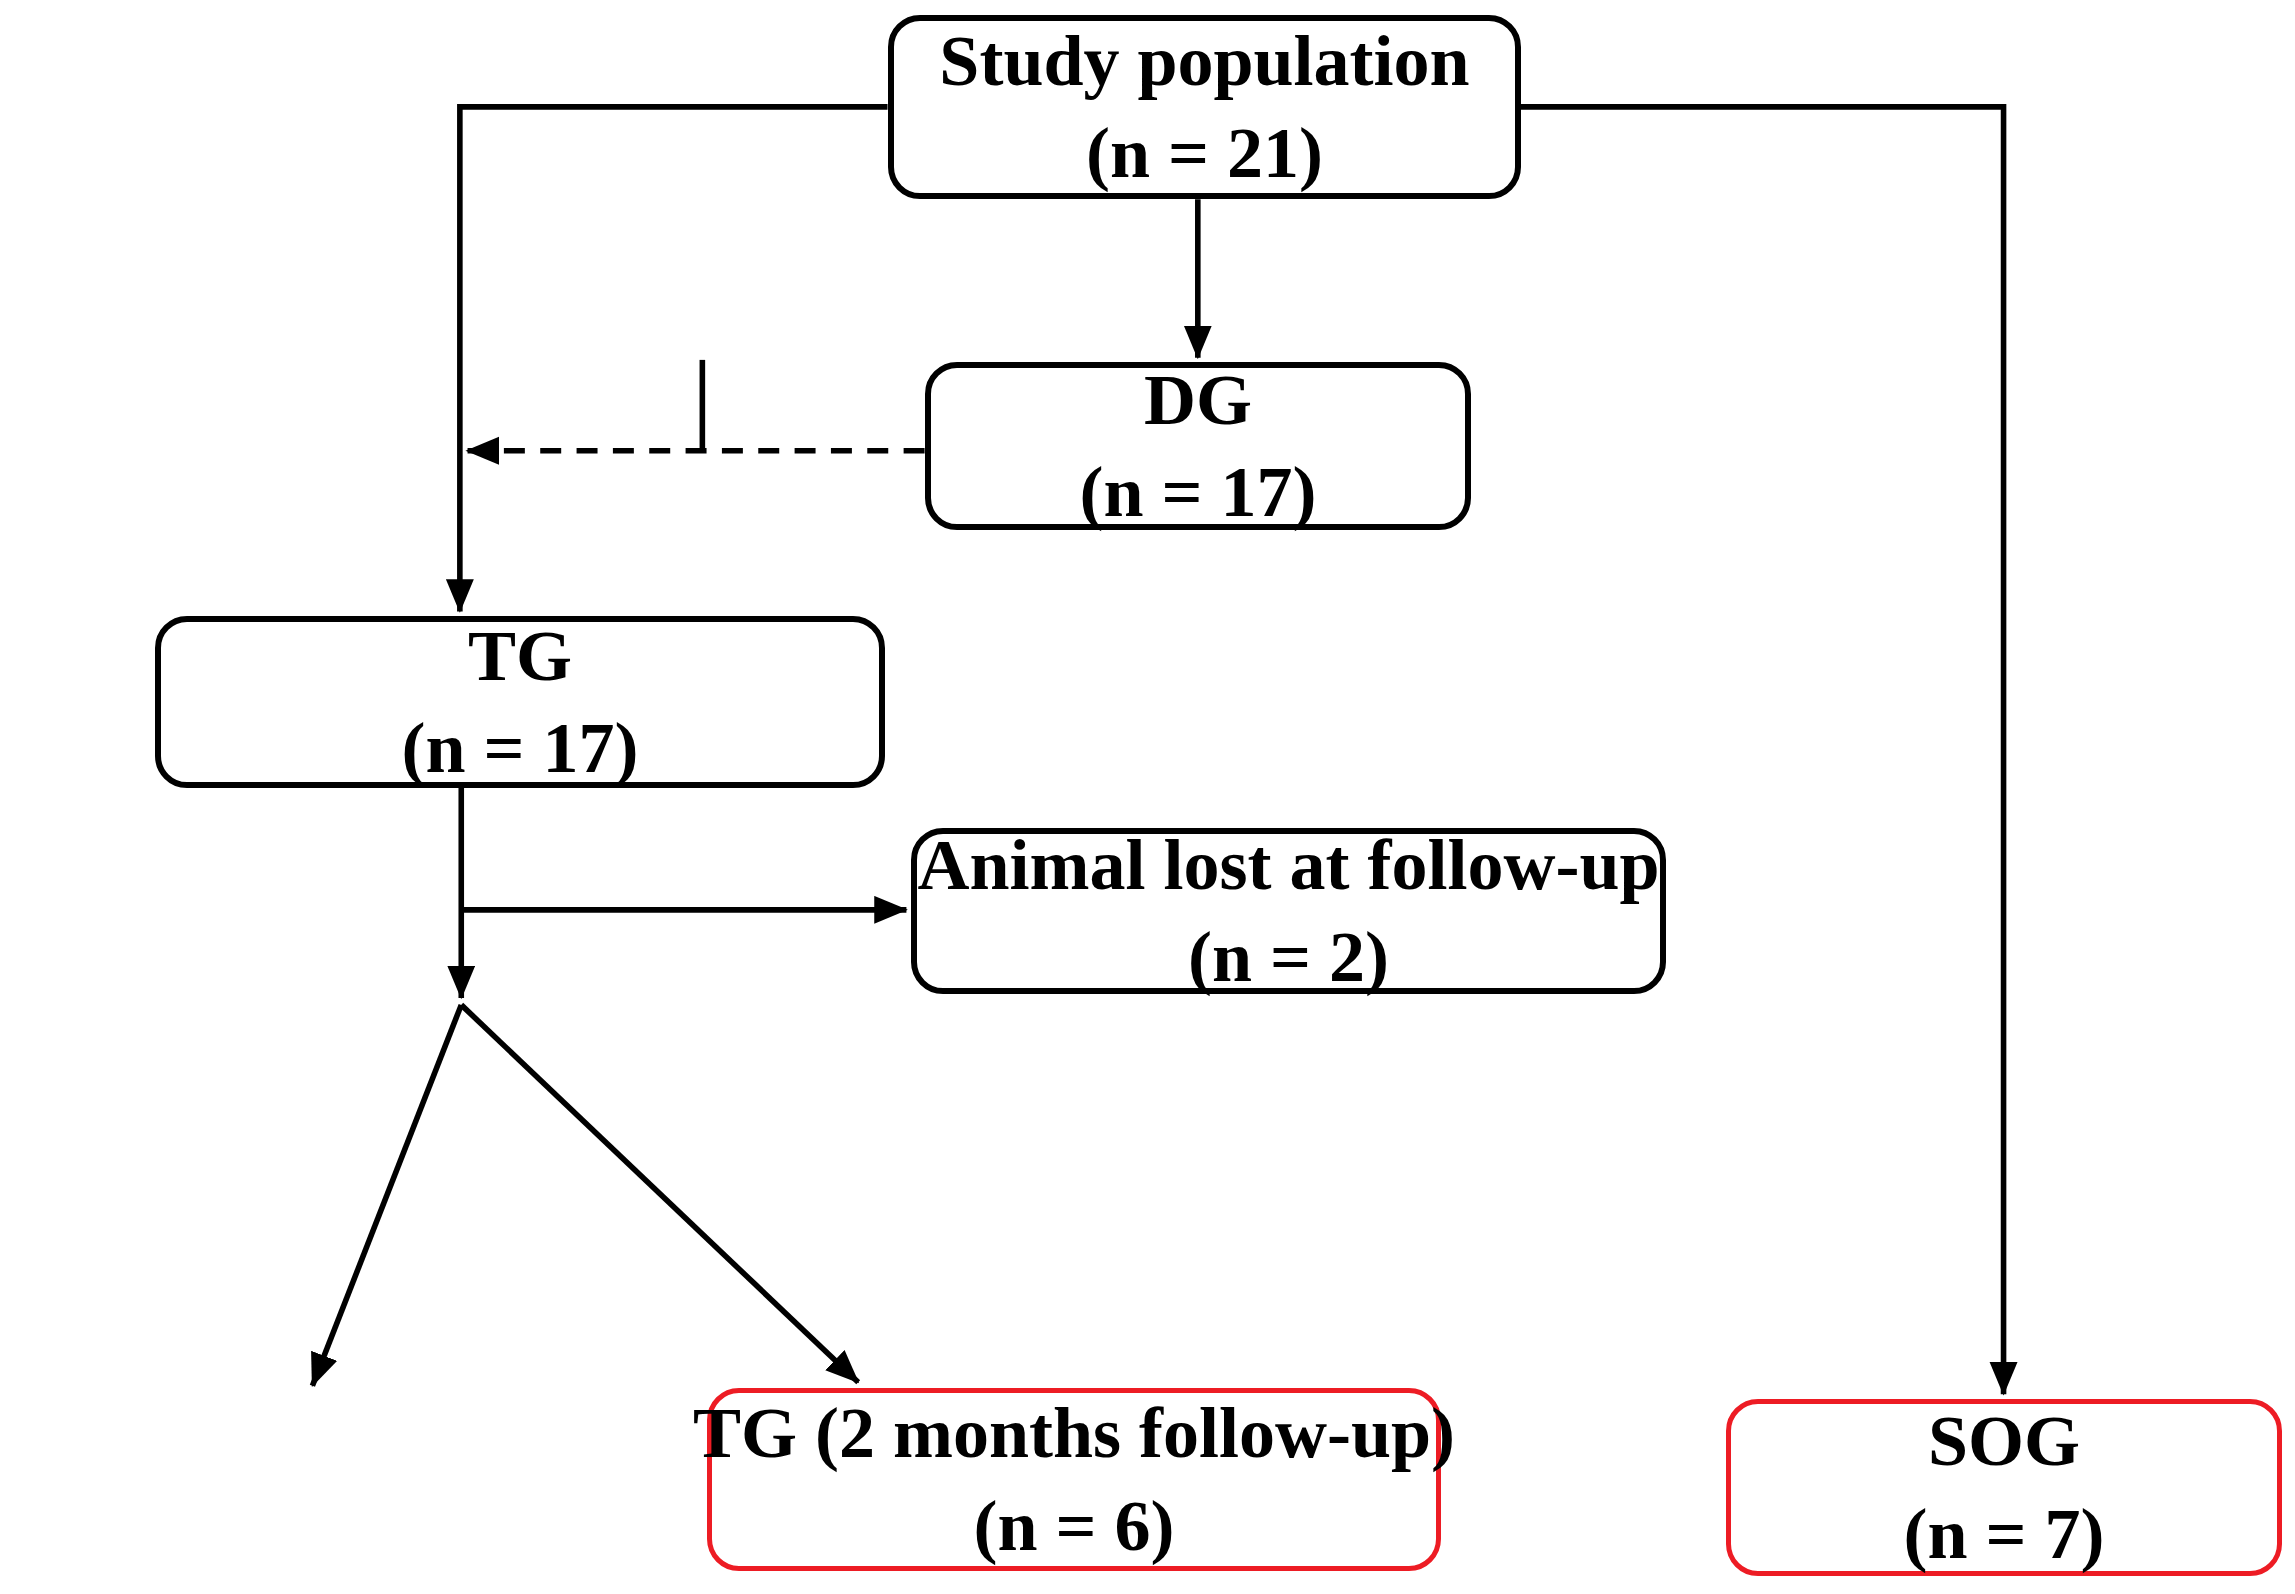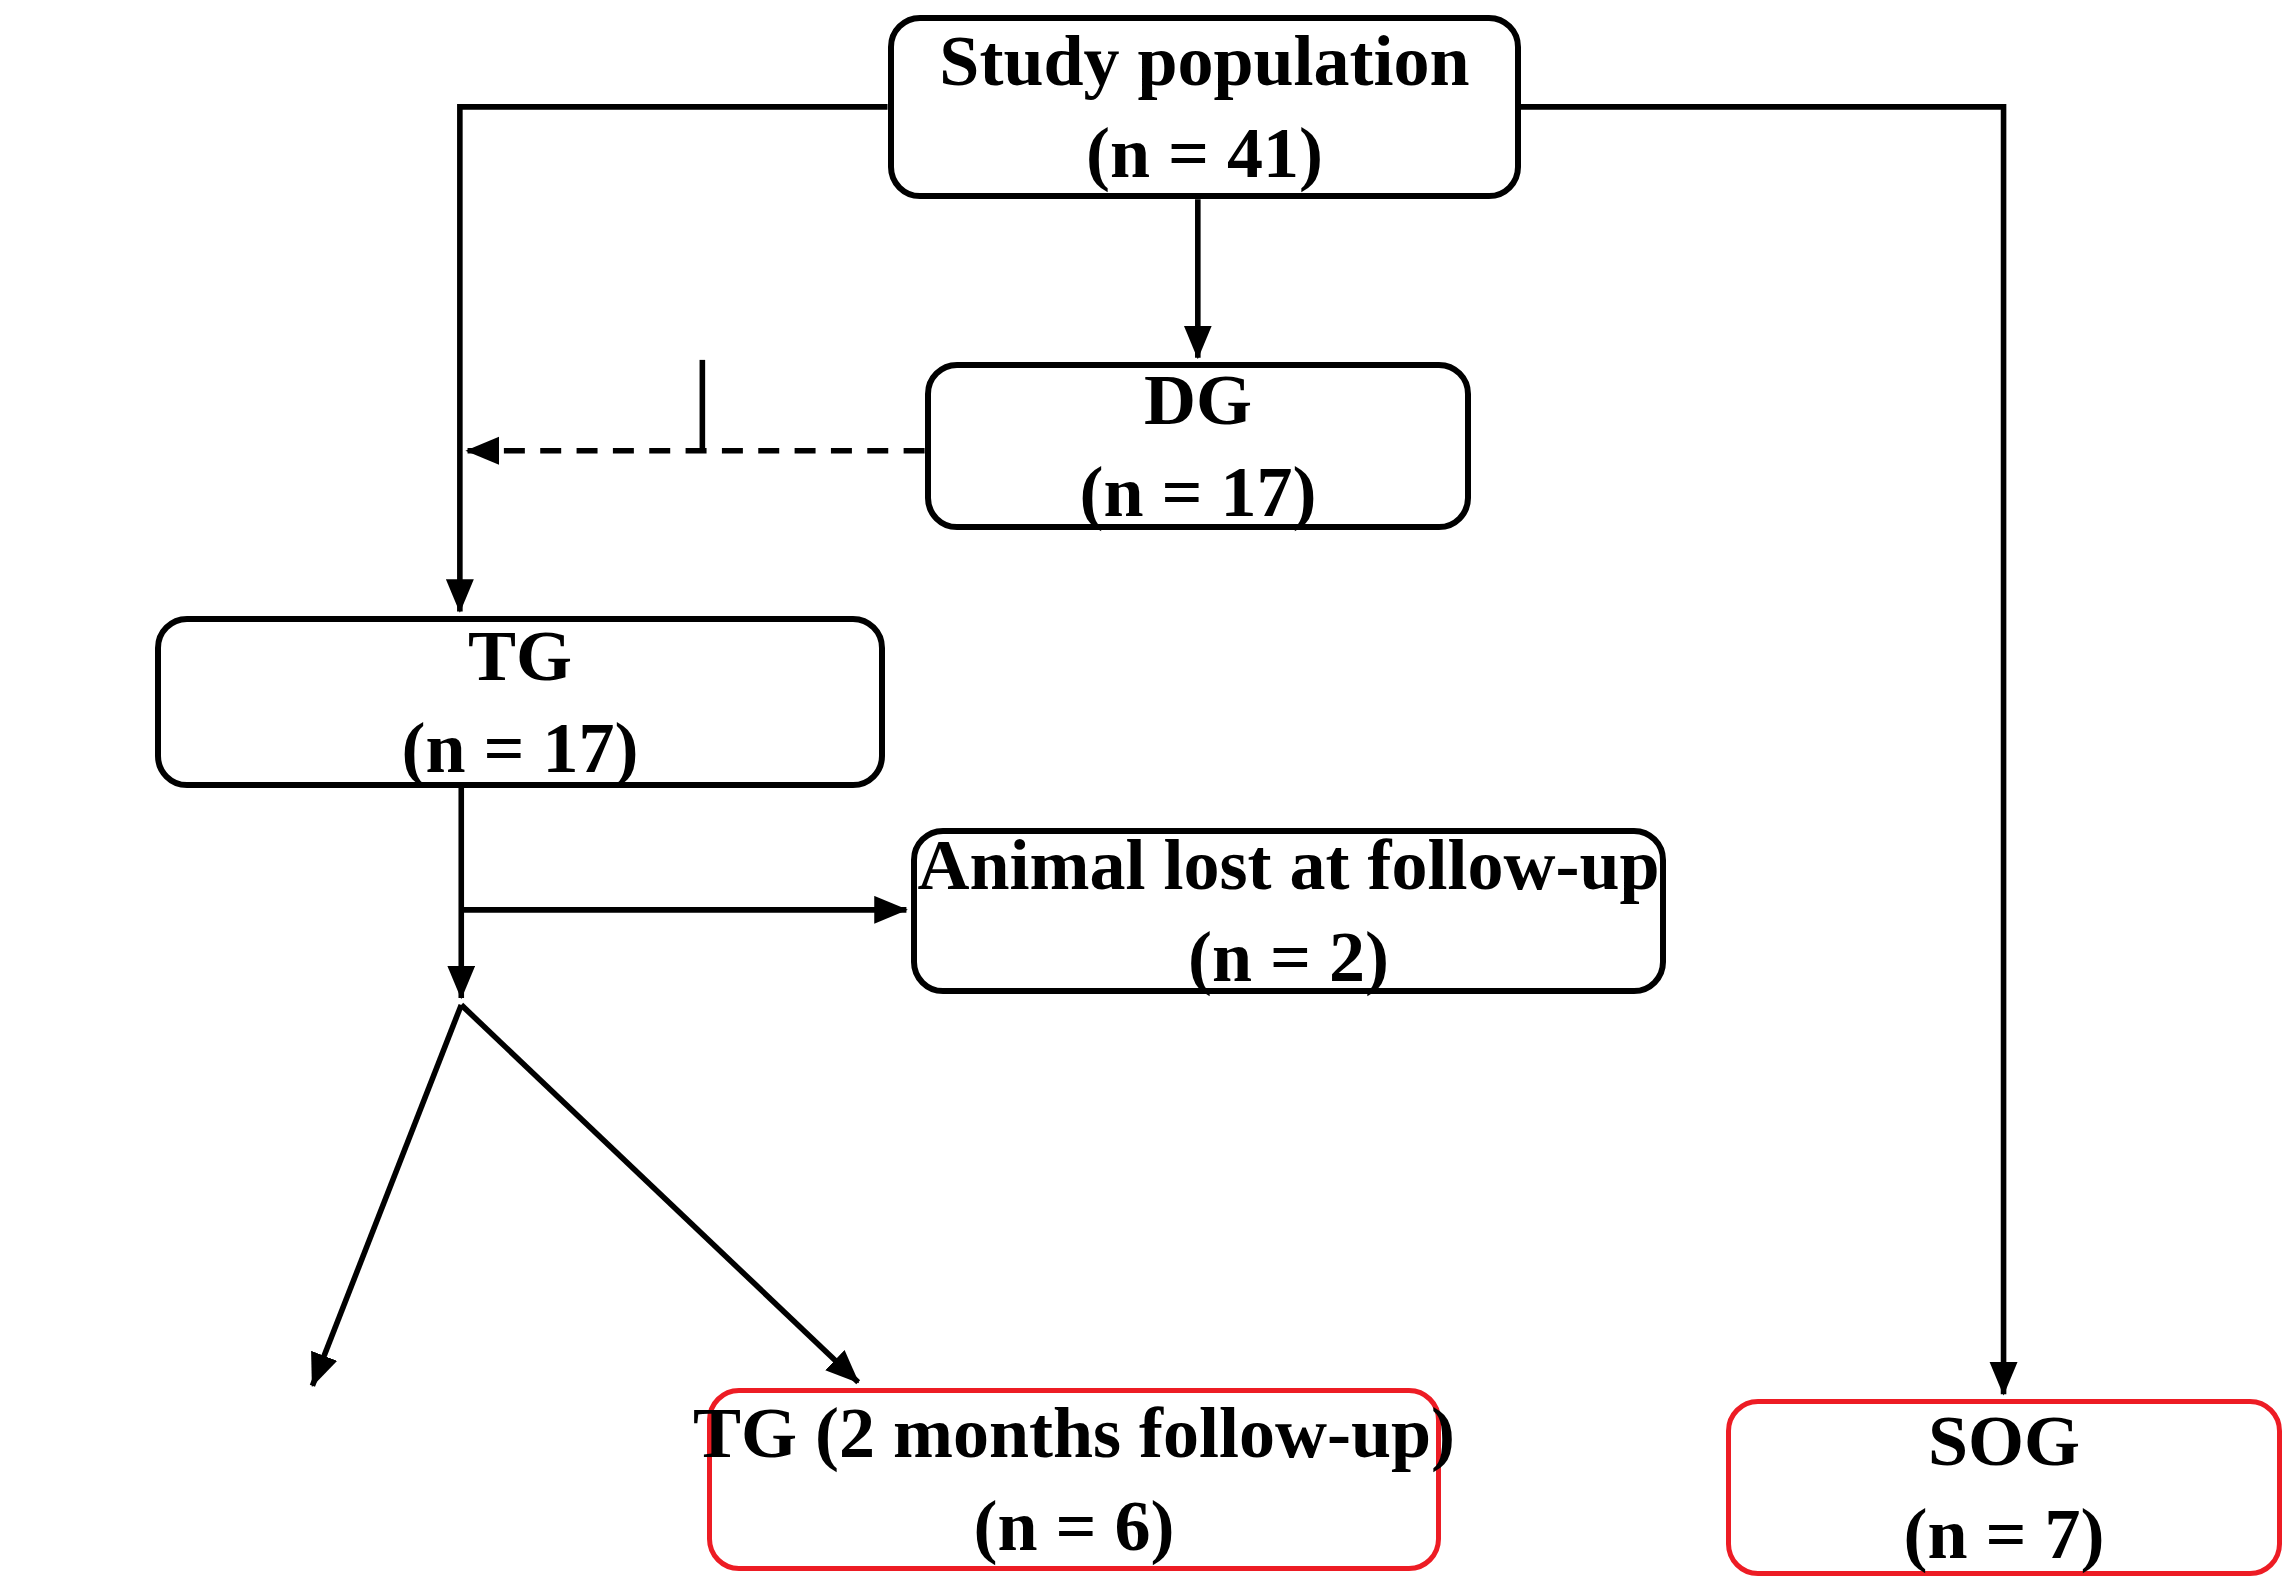--- a/index.html
+++ b/index.html
@@ -75,21 +75,21 @@
 
     <line class="edge" x1="660" y1="1302" x2="1297" y2="1302" stroke-width="8" marker-end="url(#arrow)"></line>
 
     <line class="edge" x1="660" y1="1438" x2="447" y2="1983" stroke-width="8" marker-end="url(#arrow)"></line>
 
     <line class="edge" x1="660" y1="1438" x2="1228" y2="1978" stroke-width="8" marker-end="url(#arrow)"></line>
   </svg>
 
   <div class="node n-study">
     <div>Study population</div>
-    <div>(n = 41)</div>
+    <div>(n = 21)</div>
   </div>
 
 
   <div class="node n-dg">
     <div>DG</div>
     <div>(n = 17)</div>
   </div>
 
   <div class="node n-tg">
     <div>TG</div>

